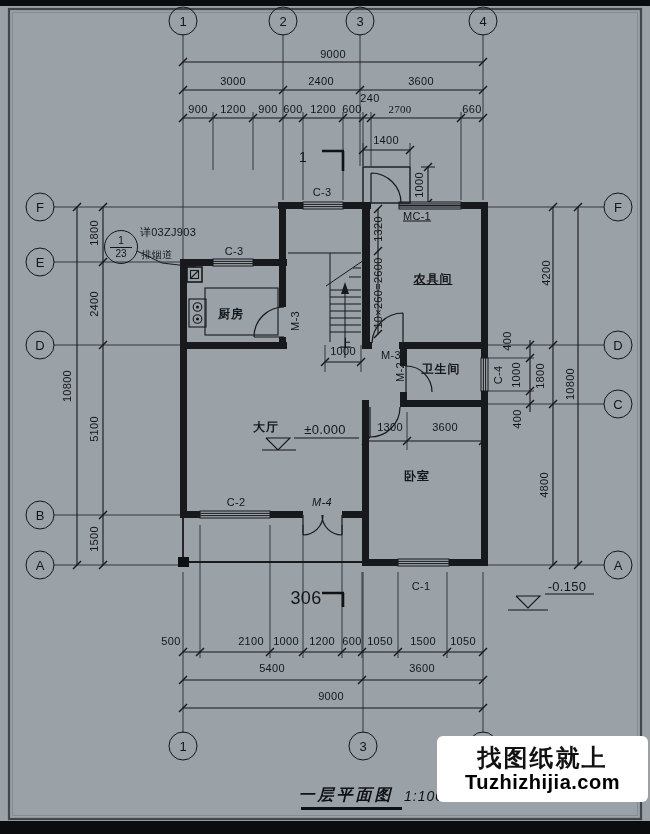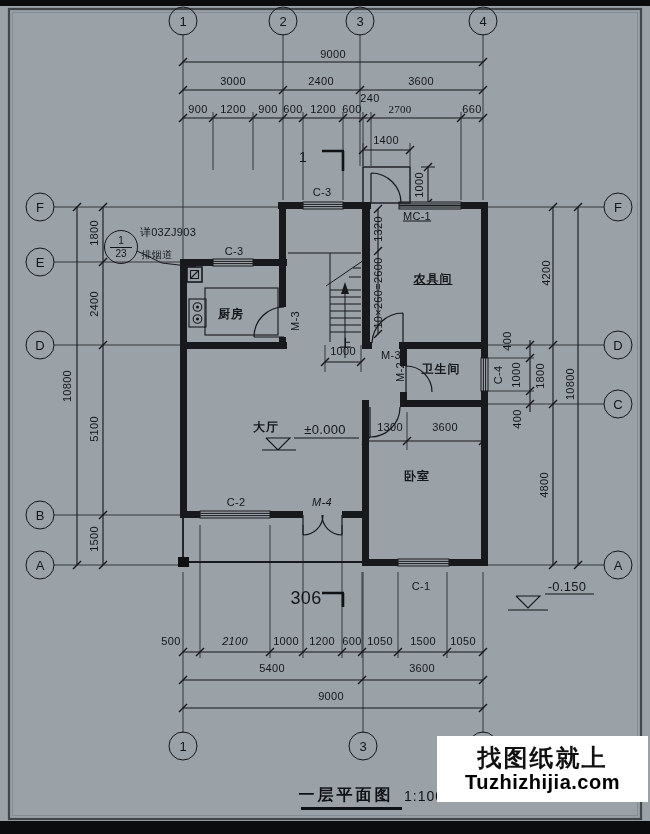--- a/index.html
+++ b/index.html
@@ -21,29 +21,29 @@
     display:flex;align-items:center;justify-content:center;
     color:#14171a;font-size:13px;line-height:1;background:transparent;
   }
   #detail-bubble{
     position:absolute;left:121px;top:247px;transform:translate(-50%,-50%);
     width:32px;height:32px;border:1.4px solid #14171a;border-radius:50%;
     display:flex;flex-direction:column;align-items:center;justify-content:center;
     color:#14171a;font-size:10px;line-height:1;
   }
   #detail-bubble .db-line{width:22px;border-top:1.2px solid #14171a;margin:1px 0;}
-  #title-block{position:absolute;left:0;top:0;width:650px;height:834px;pointer-events:none;}
+  #title-block{position:absolute;left:0;top:0;width:650px;height:834px;pointer-events:none;font-style:italic;}
   #plan-title{position:absolute;left:346px;top:795px;transform:translate(-50%,-50%);
     font-size:16px;font-weight:bold;letter-spacing:3px;color:#0f1215;}
   #title-underline{position:absolute;left:301px;top:807px;width:101px;height:3px;background:#0f1215;}
   #plan-scale{position:absolute;left:424px;top:796px;transform:translate(-50%,-50%);
     font-size:14px;color:#0f1215;letter-spacing:1px;}
   #watermark{
     position:absolute;left:437px;top:736px;width:211px;height:66px;background:#ffffff;
-    display:flex;flex-direction:column;align-items:center;justify-content:center;z-index:5;
+    display:flex;flex-direction:column;align-items:center;justify-content:center;z-index:5;border-radius:6px;
   }
   #watermark .wm1{font-size:24px;font-weight:bold;color:#111;letter-spacing:2px;line-height:1.1;}
   #watermark .wm2{font-size:20px;font-weight:bold;line-height:1.1;letter-spacing:.5px;}
 </style>
 </head>
 <body>
 
 <div id="canvas">
 
   <svg id="drawing" width="650" height="834" viewBox="0 0 650 834">
@@ -294,21 +294,21 @@
       <div class="plan-label" style="left: 268px; top: 109px;">900</div>
       <div class="plan-label" style="left: 293px; top: 109px;">600</div>
       <div class="plan-label" style="left: 323px; top: 109px;">1200</div>
       <div class="plan-label" style="left: 352px; top: 109px;">600</div>
       <div class="plan-label" style="left: 370px; top: 98px;">240</div>
       <div class="plan-label" style="left: 400px; top: 109px; font-family: Liberation Serif, serif;">2700</div>
       <div class="plan-label" style="left: 472px; top: 109px;">660</div>
       <div class="plan-label" style="left: 386px; top: 140px;">1400</div>
       <div class="plan-label rot" style="left: 419px; top: 185px;">1000</div>
       <div class="plan-label" style="left: 171px; top: 641px;">500</div>
-      <div class="plan-label" style="left: 235px; top: 641px; font-style: italic;">2100</div>
+      <div class="plan-label" style="left: 251px; top: 641px;">2100</div>
       <div class="plan-label" style="left: 286px; top: 641px;">1000</div>
       <div class="plan-label" style="left: 322px; top: 641px;">1200</div>
       <div class="plan-label" style="left: 352px; top: 641px;">600</div>
       <div class="plan-label" style="left: 380px; top: 641px;">1050</div>
       <div class="plan-label" style="left: 423px; top: 641px;">1500</div>
       <div class="plan-label" style="left: 463px; top: 641px;">1050</div>
       <div class="plan-label" style="left: 272px; top: 668px;">5400</div>
       <div class="plan-label" style="left: 422px; top: 668px;">3600</div>
       <div class="plan-label" style="left: 331px; top: 696px;">9000</div>
       <div class="plan-label rot" style="left: 94px; top: 233px;">1800</div>

